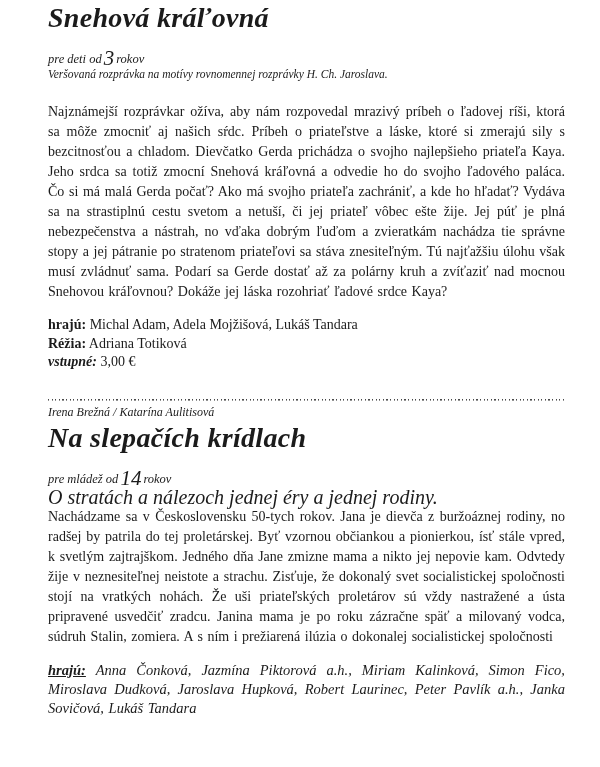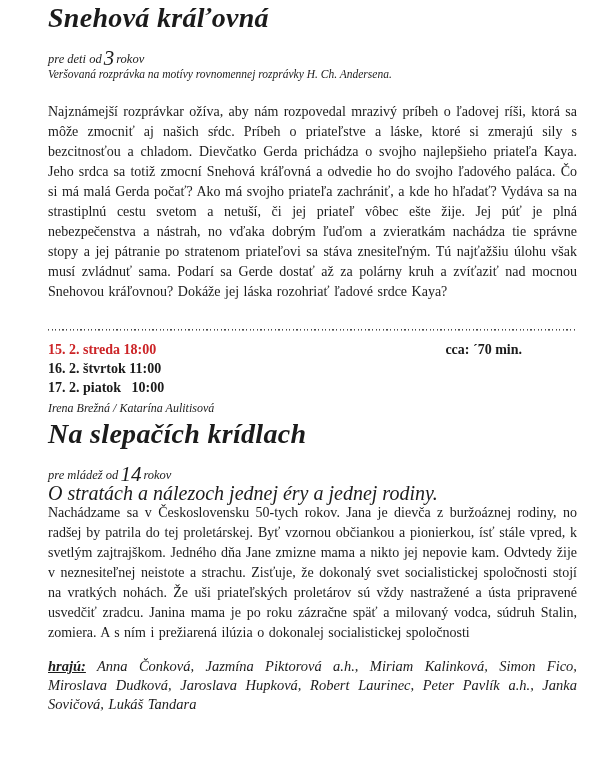--- a/index.html
+++ b/index.html
@@ -2,21 +2,21 @@
 <html><head>
 <meta charset="utf-8">
 <style>
   html,body { margin:0; padding:0; background:#ffffff; }
   body {
     width:600px; height:767px; overflow:hidden;
     font-family:"Liberation Serif", serif;
     color:#1b1b1b;
     -webkit-font-smoothing:antialiased;
   }
-  .page { padding:2px 23px 0 48px;font-family:Liberation Serif, serif; }
+  .page { padding:2px 35px 0 48px;font-family:Liberation Serif, serif; }
 
   .show-title {
     margin:0; font-size:28px; line-height:31px;
     font-weight:bold; font-style:italic; letter-spacing:.3px;
   }
   .age-line {
     margin-top:17px; font-style:italic; font-size:12.5px; line-height:16px;
   }
   .age-number { font-size:21px; line-height:16px; vertical-align:-2px; padding:0 2px; }
   .tagline { font-style:italic; font-size:11.5px; line-height:14px; }
@@ -57,36 +57,33 @@
 </head>
 <body>
 
 <div class="page">
 
   <section>
     <h1 class="show-title">Snehová kráľovná</h1>
 
     <div class="age-line"><span>pre deti od</span><span class="age-number">3</span><span>rokov</span></div>
 
-    <div class="tagline">Veršovaná rozprávka na motívy rovnomennej rozprávky H. Ch. Andersena.</div>
+    <div class="tagline">Veršovaná rozprávka na motívy rovnomennej rozprávky H. Ch. Jaroslava.</div>
 
     <p class="synopsis">Najznámejší rozprávkar ožíva, aby nám rozpovedal  mrazivý príbeh o ľadovej ríši, ktorá sa môže zmocniť aj našich sŕdc. Príbeh o priateľstve a láske, ktoré si zmerajú sily s bezcitnosťou a chladom. Dievčatko Gerda prichádza o svojho najlepšieho priateľa Kaya. Jeho srdca sa totiž zmocní Snehová kráľovná a odvedie ho do svojho ľadového paláca. Čo si má malá Gerda počať? Ako má svojho priateľa zachrániť, a kde ho hľadať? Vydáva sa na strastiplnú cestu svetom a netuší, či jej priateľ vôbec ešte žije. Jej púť je plná nebezpečenstva a nástrah, no vďaka dobrým ľuďom a zvieratkám nachádza tie správne stopy a jej pátranie po stratenom priateľovi sa stáva znesiteľným. Tú najťažšiu úlohu však musí zvládnuť sama. Podarí sa Gerde dostať až za polárny kruh a zvíťaziť nad mocnou Snehovou kráľovnou? Dokáže jej láska rozohriať ľadové srdce Kaya?</p>
 
+    <div class="credits-1">
+      <div><span class="bold">hrajú:</span> <span>Michal Adam, Adela Mojžišová, Lukáš Tandara</span></div>
+      <div><span class="bold">Réžia:</span> <span>Adriana Totiková</span></div>
+      <div><span class="bold-italic">vstupné:</span> <span>3,00 €</span></div>
+    </div>
   </section>
 
   <div class="dotted-sep"></div>
 
-  <section class="schedule">
-    <div class="schedule-head">
-      <span class="date-red">15. 2. streda 18:00</span>
-      <span class="duration">cca: ´70 min.</span>
-    </div>
-    <div class="schedule-row">16. 2. štvrtok 11:00</div>
-    <div class="schedule-row">17. 2. piatok   10:00</div>
-  </section>
 
   <section>
     <div class="authors-line">Irena Brežná / Katarína Aulitisová</div>
 
     <h1 class="show-title title-2">Na slepačích krídlach</h1>
 
     <div class="age-line"><span>pre mládež od</span><span class="age-number">14</span><span>rokov</span></div>
 
     <div class="tagline-2">O stratách a nálezoch jednej éry a jednej rodiny.</div>
 

